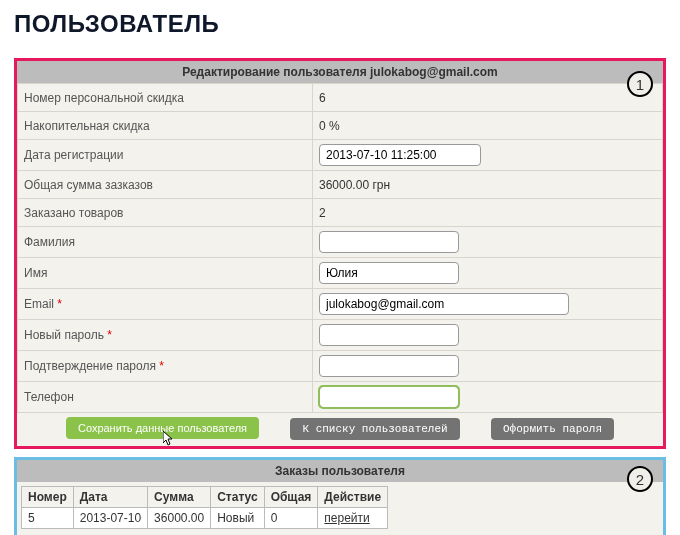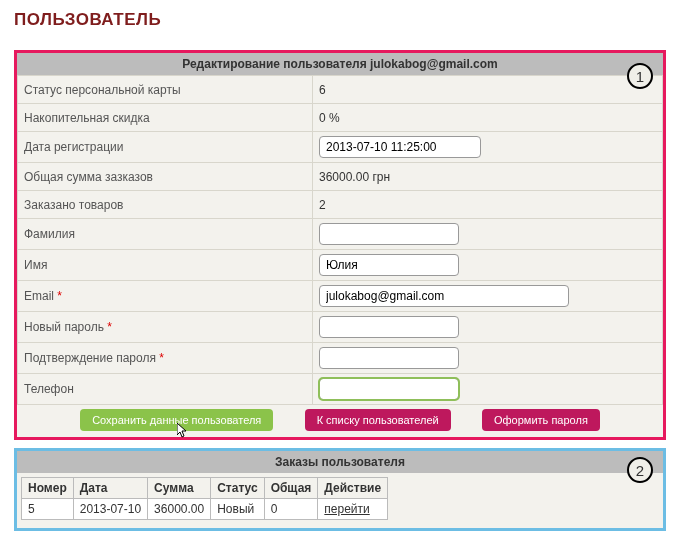--- a/index.html
+++ b/index.html
@@ -5,23 +5,23 @@
   * { box-sizing: border-box; margin: 0; padding: 0; }
   body {
     font-family: Arial, sans-serif;
     font-size: 12px;
     background: #fff;
     color: #333;
     padding: 10px 14px;
     width: 680px;
   }
   h1 {
-    font-size: 17px;
+    font-size: 24px;
     font-weight: bold;
-    color: #7f1d1d;
+    color: #0f172a;
     margin-bottom: 20px;
     letter-spacing: 0.5px;
   }
   .panel {
     border: 3px solid;
     margin-bottom: 8px;
     position: relative;
     background: #f3f2ed;
   }
   .panel-1 { border-color: #e6195e; }
@@ -94,21 +94,21 @@
     border: none;
     border-radius: 4px;
     color: #fff;
     font-size: 11px;
     padding: 5px 12px;
     margin: 0 14px;
     cursor: pointer;
     position: relative;
   }
   .btn-primary { background: #8bc34a; }
-  .btn-secondary { background: #be185d; }
+  .btn-secondary { background: #737373; font-family: Liberation Mono, monospace; }
   .cursor {
     position: absolute;
     left: 50%;
     top: 14px;
     width: 12px;
     height: 16px;
     pointer-events: none;
   }
   .orders-table {
     border-collapse: collapse;
@@ -136,21 +136,21 @@
 <body>
 
 <h1>ПОЛЬЗОВАТЕЛЬ</h1>
 
 <div class="panel panel-1">
   <div class="badge">1</div>
   <div class="panel-header">Редактирование пользователя julokabog@gmail.com</div>
   <table class="form-table">
     <tbody>
         <tr>
-      <td class="label-cell">Статус персональной карты</td>
+      <td class="label-cell">Номер персональной скидка</td>
       <td class="value-cell">6</td>
     </tr>
     <tr>
       <td class="label-cell">Накопительная скидка</td>
       <td class="value-cell">0 %</td>
     </tr>
     <tr>
       <td class="label-cell">Дата регистрации</td>
       <td class="value-cell">
         <input type="text" class="inp-md" value="2013-07-10 11:25:00" style="">

